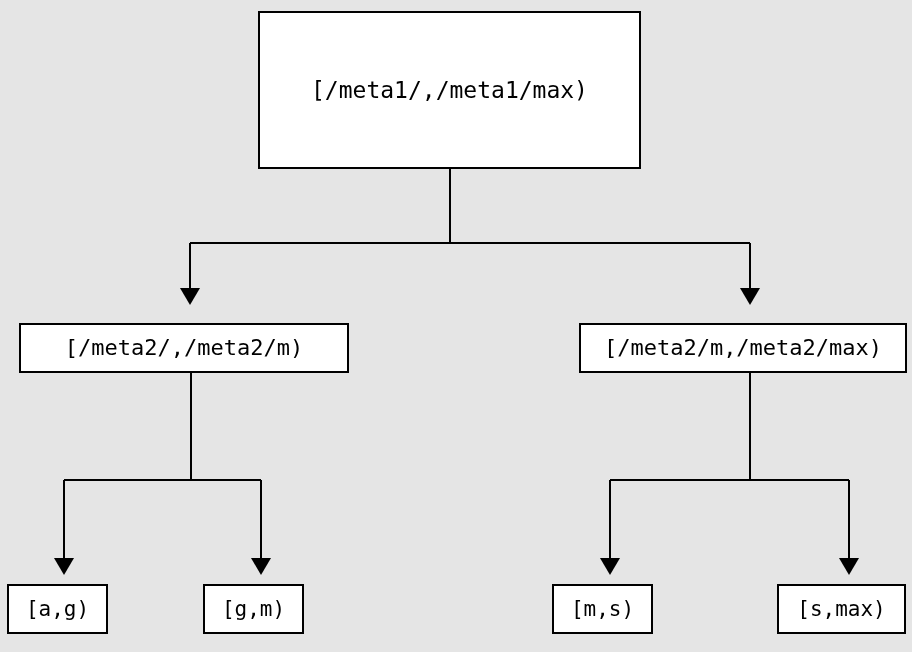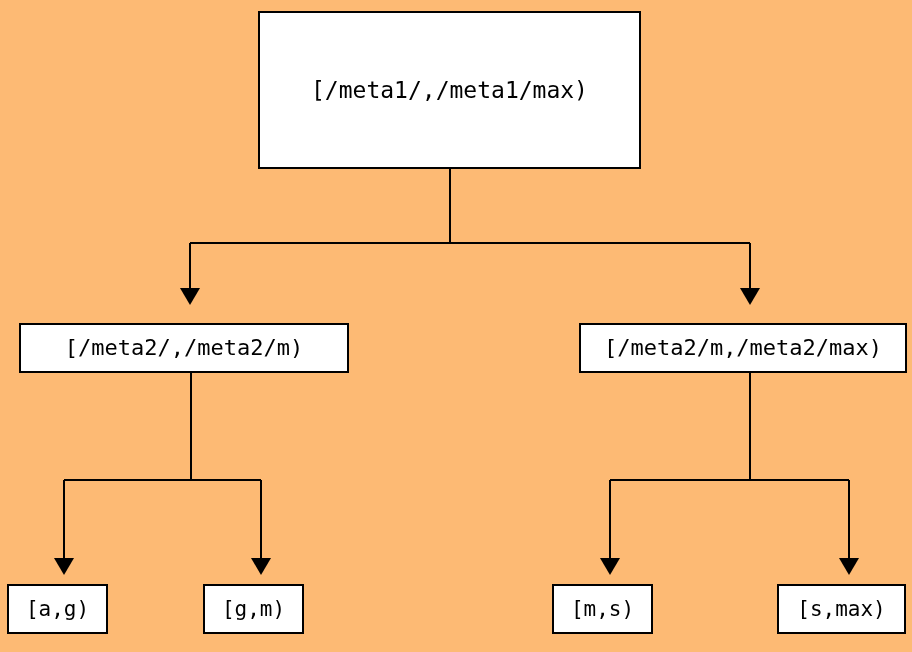--- a/index.html
+++ b/index.html
@@ -11,21 +11,21 @@
   body {
     width: 912px;
     height: 652px;
     font-family: "DejaVu Sans Mono", "Liberation Mono", monospace;
     overflow: hidden;
   }
   #diagram-root {
     position: relative;
     width: 912px;
     height: 652px;
-    background: #fdba74;
+    background: #e5e5e5;
   }
   svg#tree-svg {
     display: block;
     width: 912px;
     height: 652px;
   }
   .node-box {
     fill: #ffffff;
     stroke: #000000;
     stroke-width: 2.2;

